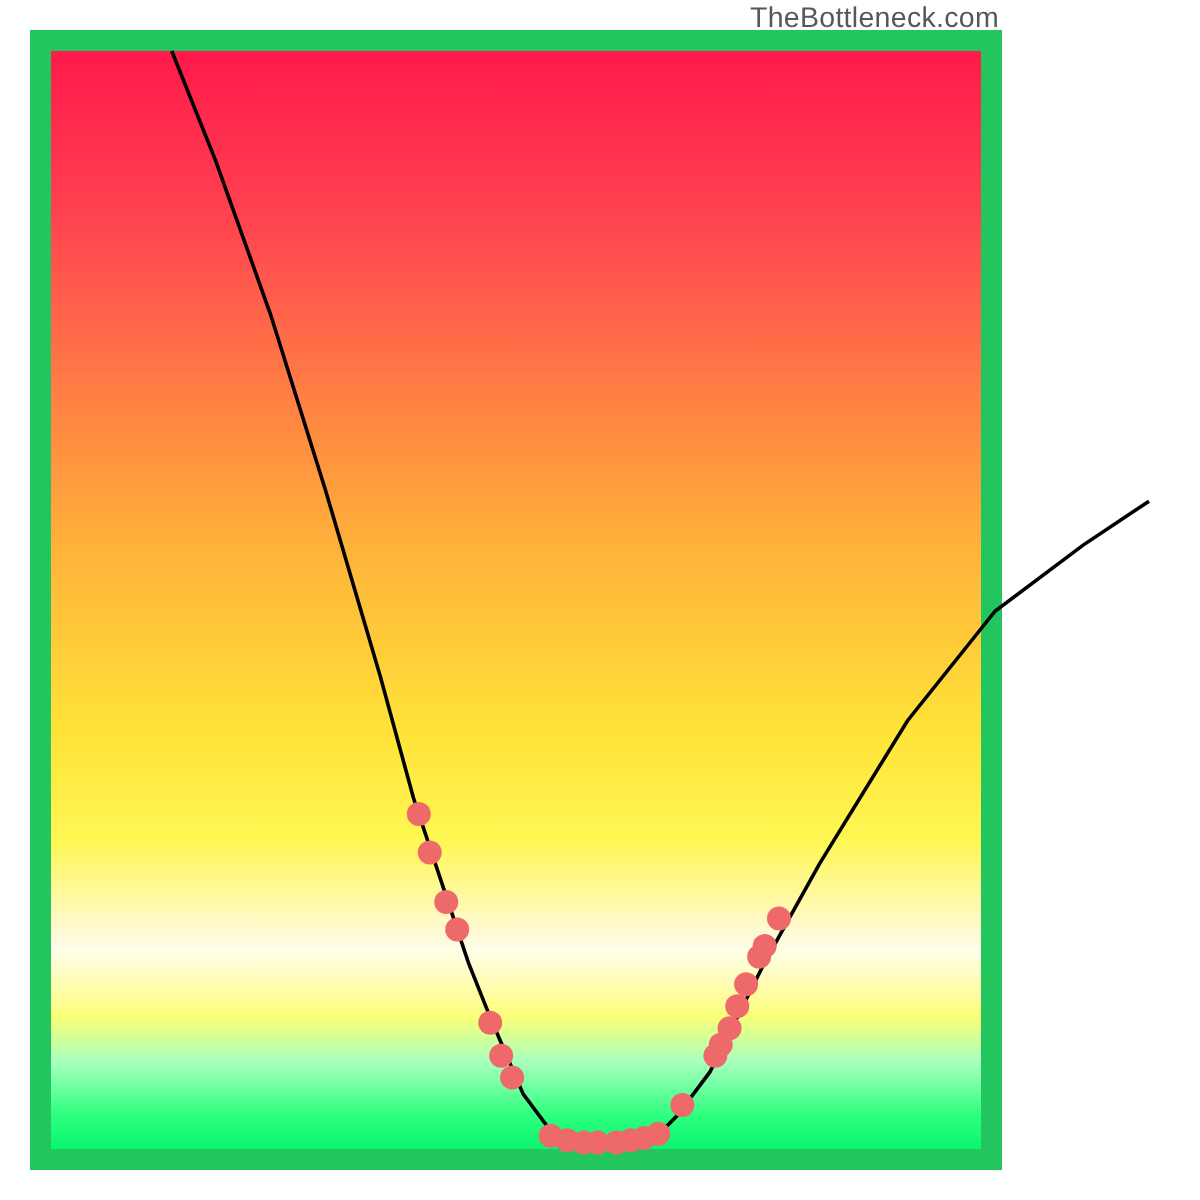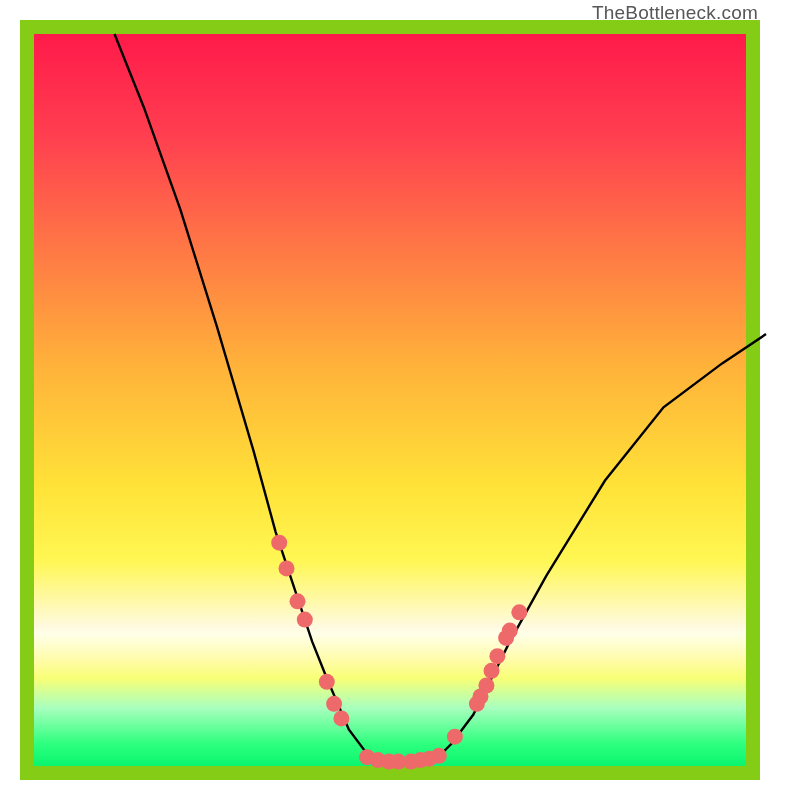--- a/index.html
+++ b/index.html
@@ -10,23 +10,23 @@
   }
   .chart-wrap {
     position: relative;
     width: 800px;
     height: 800px;
   }
   .plot-area {
     position: absolute;
     left: 20px;
     top: 20px;
-    width: 740px;
+    width: 648px;
     height: 760px;
-    background: #84cc16;
+    background: #22c55e;
   }
   .gradient-inner {
     position: absolute;
     left: 14px;
     top: 14px;
     right: 14px;
     bottom: 14px;
     background: linear-gradient(
       to bottom,
       #ff1a4a 0%,

